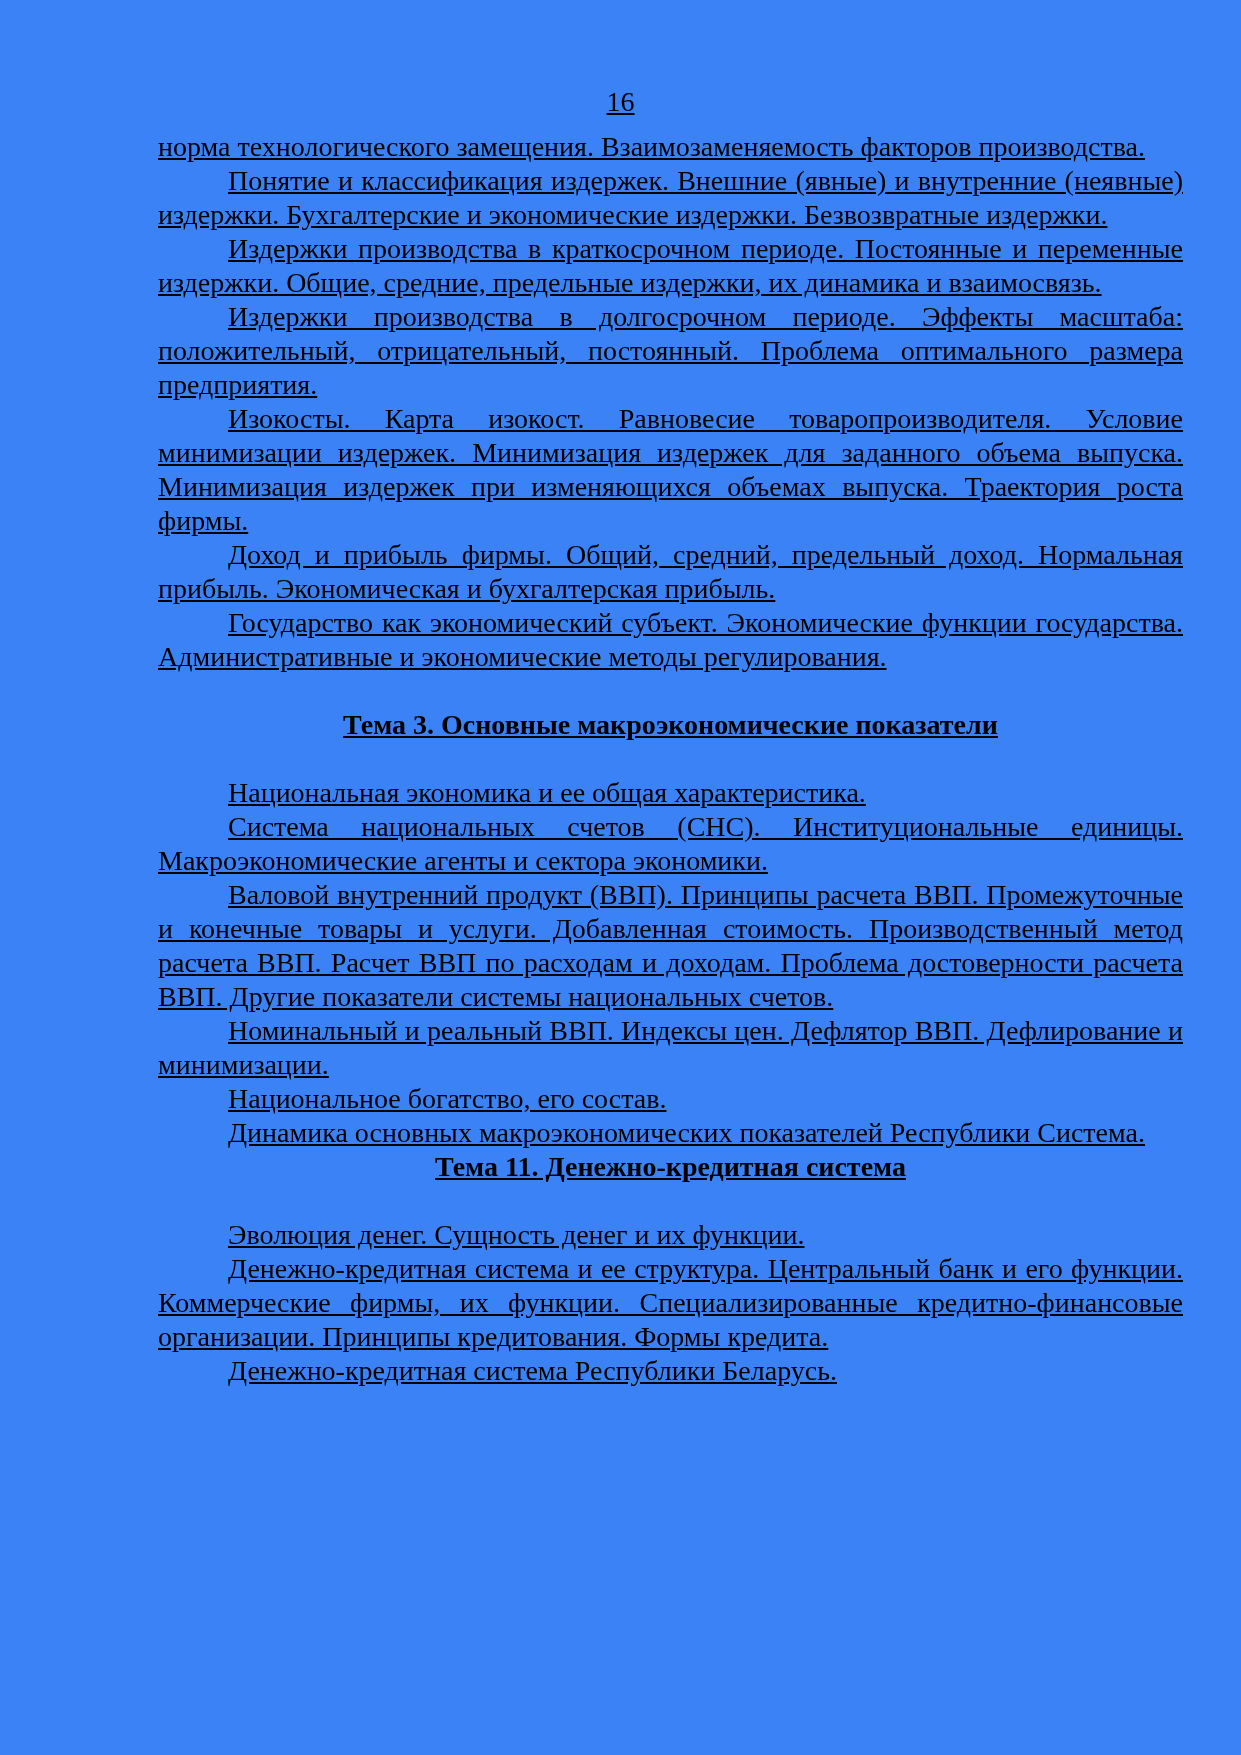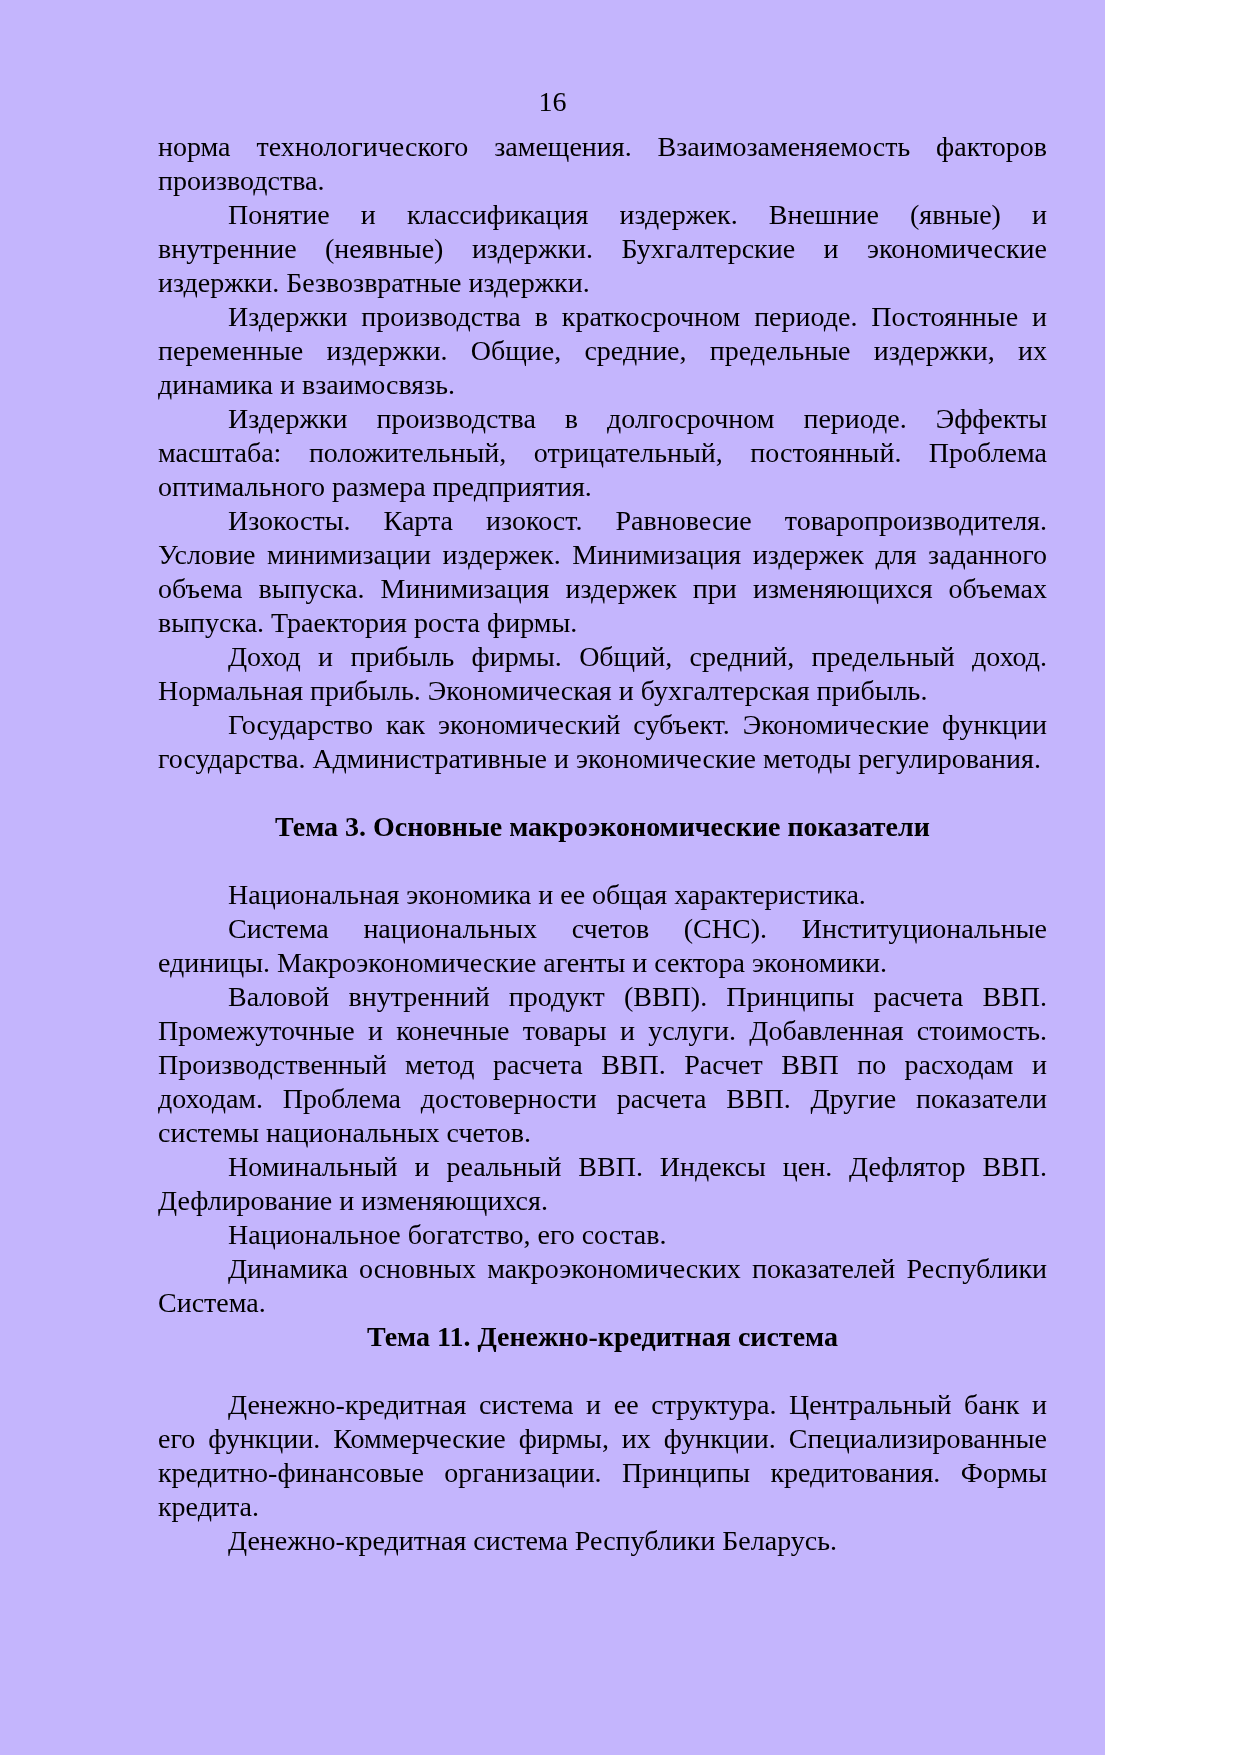--- a/index.html
+++ b/index.html
@@ -1,27 +1,28 @@
 <!DOCTYPE html>
 <html><head>
 <meta charset="utf-8">
 <style>
   html, body { margin:0; padding:0; background:#ffffff; }
   .page {
     position: relative;
-    width: 1105px;
+    width: 1241px;
     height: 1755px;
-    background: #c4b5fd;
+    background: #3b82f6;
     box-sizing: border-box;
     padding: 85px 58px 0 158px;
     font-family: "Liberation Serif", "DejaVu Serif", serif;
     font-size: 28px;
     line-height: 34px;
     color: #000000;
     overflow: hidden;
+    text-decoration: underline;
   }
   .pageno {
     margin-left: -158px;
     margin-right: -58px;
     text-align: center;
     margin-bottom: 11px;
   }
   .para {
     margin: 0;
     text-align: justify;
@@ -48,20 +49,21 @@
       <p class="para">Понятие и классификация издержек. Внешние (явные) и внутренние (неявные) издержки. Бухгалтерские и экономические издержки. Безвозвратные издержки.</p>
       <p class="para">Издержки производства в краткосрочном периоде. Постоянные и переменные издержки. Общие, средние, предельные издержки, их динамика и взаимосвязь.</p>
       <p class="para">Издержки производства в долгосрочном периоде. Эффекты масштаба: положительный, отрицательный, постоянный. Проблема оптимального размера предприятия.</p>
       <p class="para">Изокосты. Карта изокост. Равновесие товаропроизводителя. Условие минимизации издержек. Минимизация издержек для заданного объема выпуска. Минимизация издержек при изменяющихся объемах выпуска. Траектория роста фирмы.</p>
       <p class="para">Доход и прибыль фирмы. Общий, средний, предельный доход. Нормальная прибыль. Экономическая и бухгалтерская прибыль.</p>
       <p class="para">Государство как экономический субъект. Экономические функции государства. Административные и экономические методы регулирования.</p>
       <h2 class="heading space-before space-after">Тема 3. Основные макроэкономические показатели</h2>
       <p class="para">Национальная экономика и ее общая характеристика.</p>
       <p class="para">Система национальных счетов (СНС). Институциональные единицы. Макроэкономические агенты и сектора экономики.</p>
       <p class="para">Валовой внутренний продукт (ВВП). Принципы расчета ВВП. Промежуточные и конечные товары и услуги. Добавленная стоимость. Производственный метод расчета ВВП. Расчет ВВП по расходам и доходам. Проблема достоверности расчета ВВП. Другие показатели системы национальных счетов.</p>
-      <p class="para">Номинальный и реальный ВВП. Индексы цен. Дефлятор ВВП. Дефлирование и изменяющихся.</p>
+      <p class="para">Номинальный и реальный ВВП. Индексы цен. Дефлятор ВВП. Дефлирование и минимизации.</p>
       <p class="para">Национальное богатство, его состав.</p>
       <p class="para">Динамика основных макроэкономических показателей Республики Система.</p>
       <h2 class="heading space-after">Тема 11. Денежно-кредитная система</h2>
+      <p class="para">Эволюция денег. Сущность денег и их функции.</p>
       <p class="para">Денежно-кредитная система и ее структура. Центральный банк и его функции. Коммерческие фирмы, их функции. Специализированные кредитно-финансовые организации. Принципы кредитования. Формы кредита.</p>
       <p class="para">Денежно-кредитная система Республики Беларусь.</p>
     </div>
 </div>
 
 </body></html>

